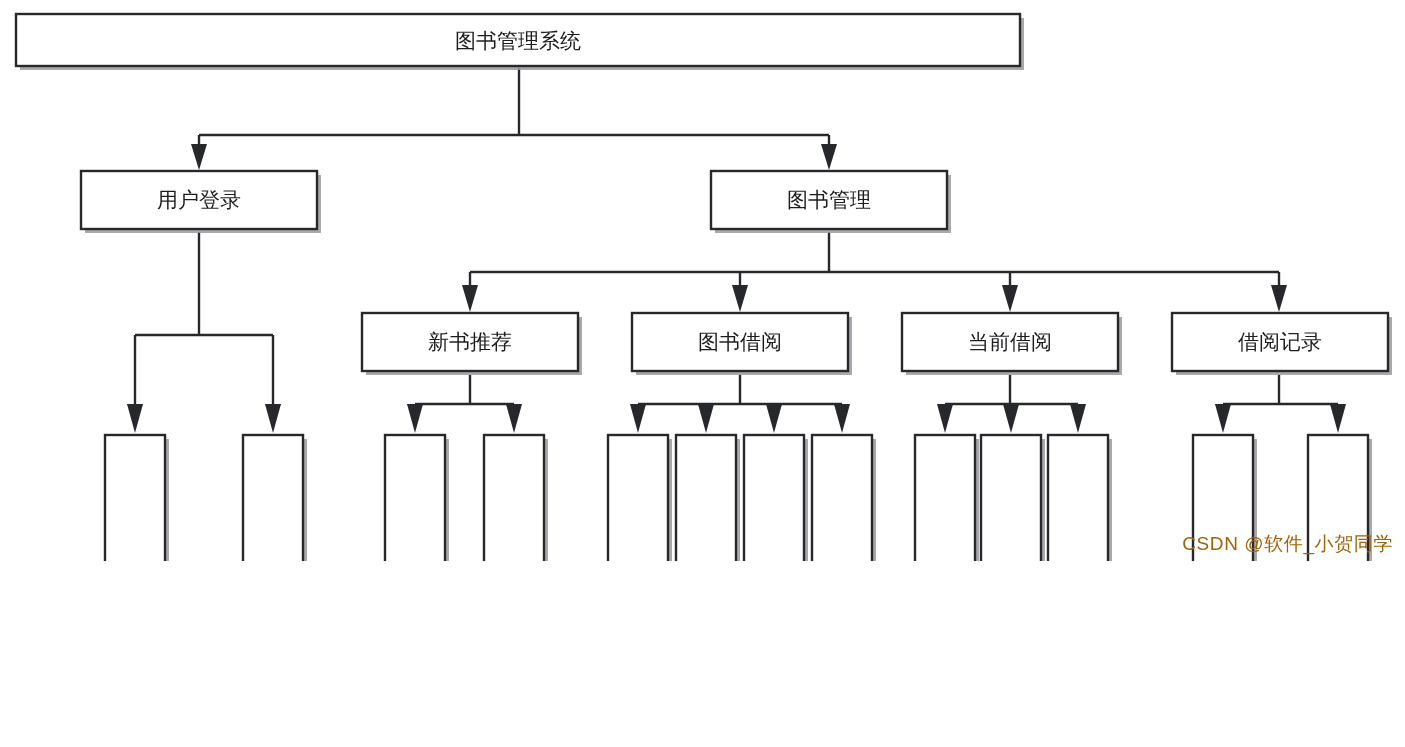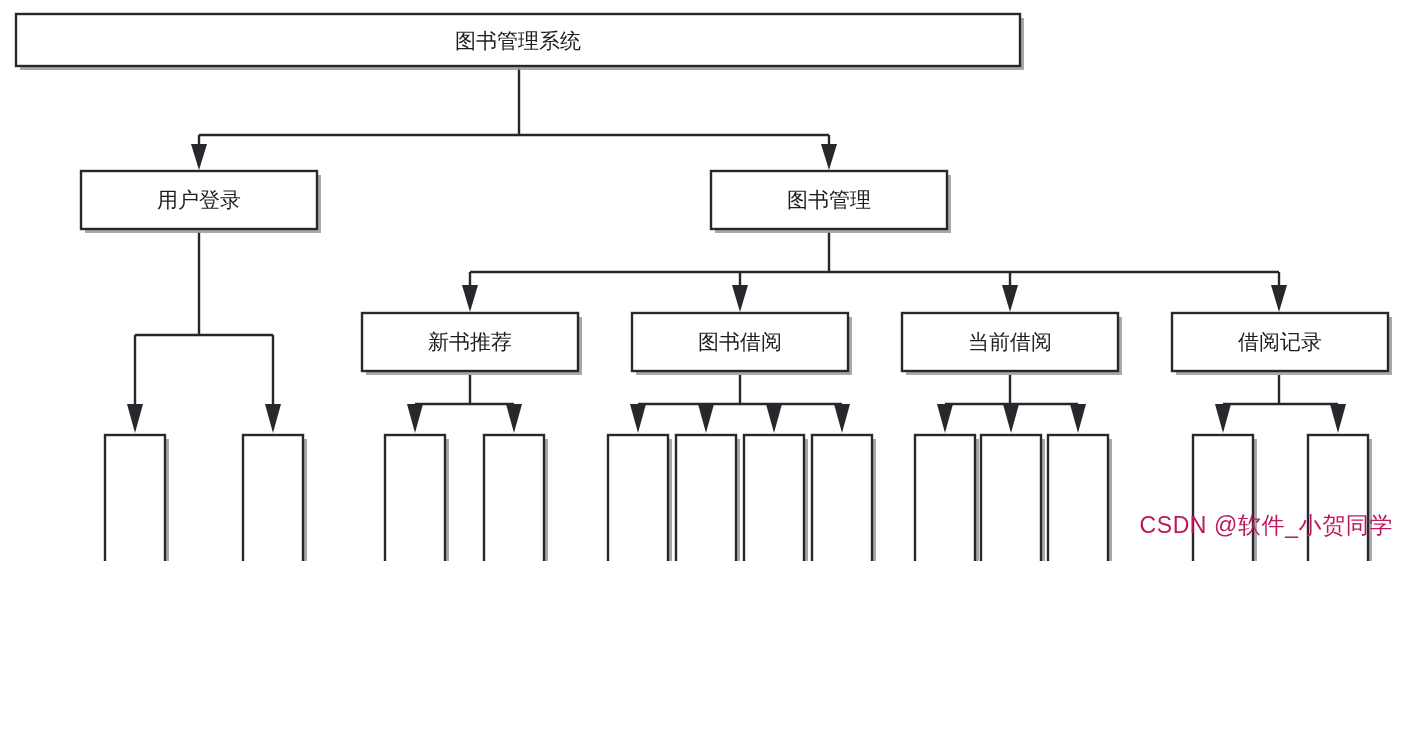--- a/index.html
+++ b/index.html
@@ -62,24 +62,24 @@
     text-orientation: upright;
     display: flex;
     align-items: flex-start;
     justify-content: center;
     letter-spacing: 0.5px;
     pointer-events: none;
   }
   .watermark {
     position: absolute;
     right: 12px;
-    bottom: 20px;
-    font-family: "Liberation Sans", "DejaVu Sans", sans-serif;
-    font-size: 23px;
-    color: #be185d;
+    bottom: 4px;
+    font-family: "Liberation Sans", "DejaVu Sans", sans-serif;
+    font-size: 19px;
+    color: #a16207;
     letter-spacing: 0.6px;
     white-space: nowrap;
   }
 </style>
 </head>
 <body>
 
 <div id="diagram-root">
 
   <svg id="tree-svg" viewBox="0 0 1405 747">

